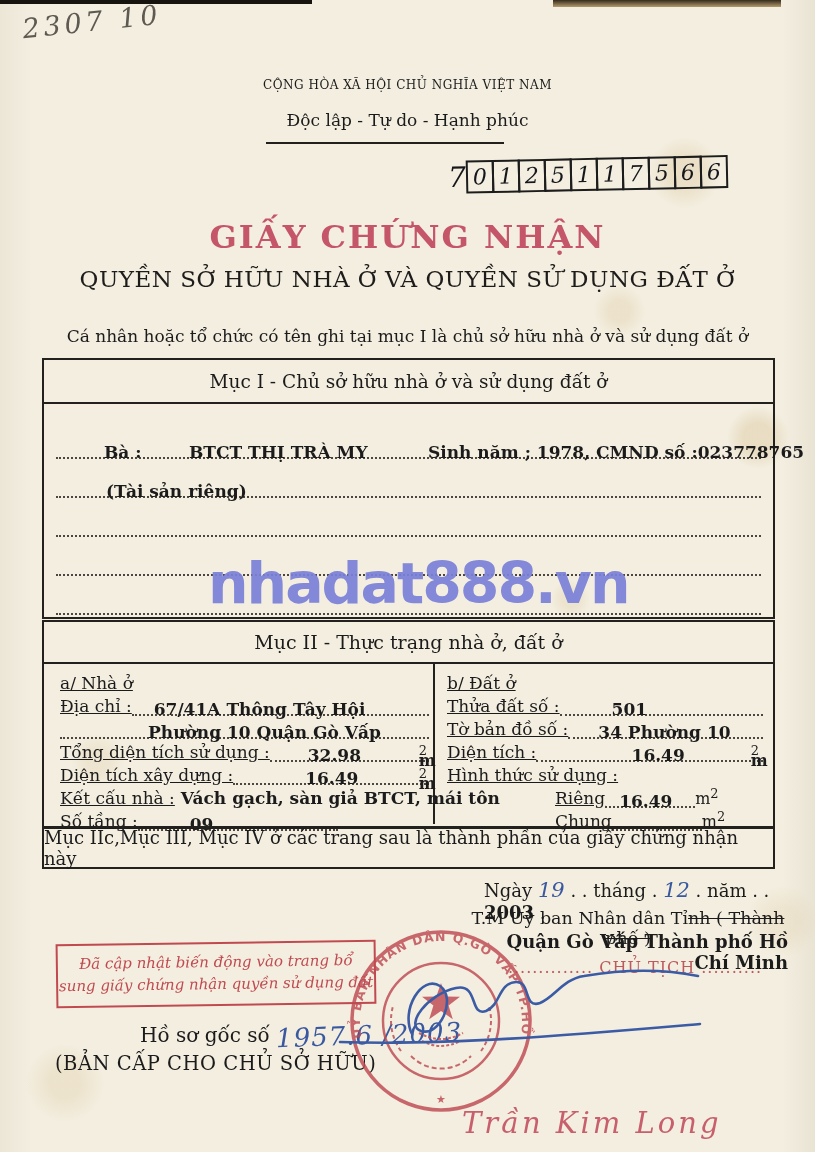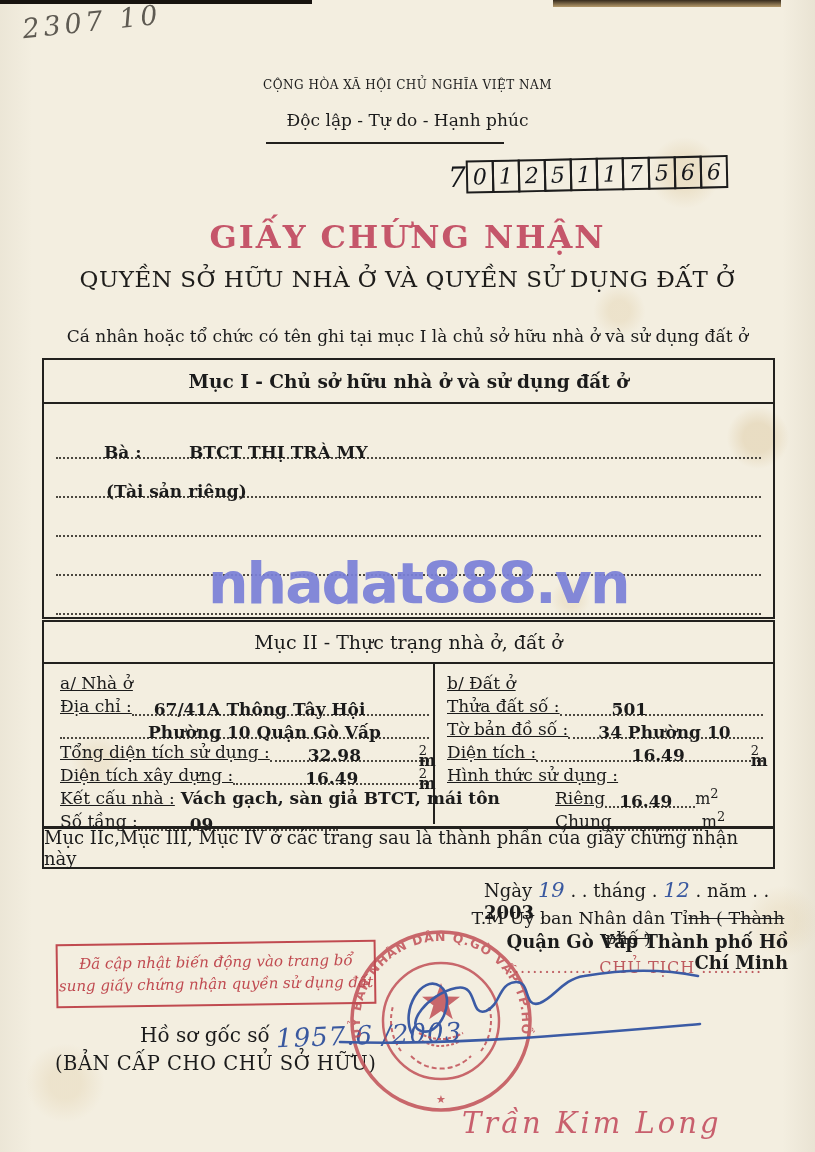--- a/index.html
+++ b/index.html
@@ -35,21 +35,21 @@
   .dbox{width:24px;height:29px;border:2px solid #1c1c1c;margin-left:-2px;display:flex;align-items:center;justify-content:center;
         font-size:22px;font-style:italic;color:#15171b;font-family:"DejaVu Serif",serif;}
   
   .title{top:218px;font-size:32px;font-weight:bold;color:#c5566a;letter-spacing:2px;font-family:"DejaVu Serif",serif;}
   .subtitle{top:266px;font-size:23px;color:#1d1c1a;letter-spacing:.5px;}
   .intro{top:326px;font-size:17px;}
   
   .tbl{left:42px;width:729px;border:2.5px solid #22211e;background:transparent;}
   .t1{top:358px;height:257px;}
   .thead{border-bottom:2px solid #22211e;text-align:center;font-size:18.5px;display:flex;align-items:center;justify-content:center;}
-  .t1 .thead{height:42px;font-weight:bold;}
+  .t1 .thead{height:42px;}
   .t1body{padding:16px 12px 0 12px;}
   .mline{height:37px;border-bottom:2px dotted #4b4740;position:relative;font-size:17px;font-weight:bold;}
   .mline span{position:absolute;bottom:-5px;white-space:nowrap;}
   .watermark{left:208px;top:550px;font-size:57px;font-weight:bold;color:#7b81d8;opacity:.93;
              font-family:"DejaVu Sans","Liberation Sans",sans-serif;letter-spacing:-2px;z-index:6;}
   .t2{top:620px;height:205px;}
   .t2 .thead{height:40px;font-size:19px;}
   .t2body{display:flex;height:160px;}
   .colA{width:369px;border-right:2px solid #22211e;padding:6px 4px 0 16px;}
   .colB{flex:1;padding:6px 10px 0 12px;}
@@ -115,20 +115,21 @@
   <div class="abs ctr title">GIẤY CHỨNG NHẬN</div>
   <div class="abs ctr subtitle">QUYỀN SỞ HỮU NHÀ Ở VÀ QUYỀN SỬ DỤNG ĐẤT Ở</div>
   <div class="abs ctr intro">Cá nhân hoặc tổ chức có tên ghi tại mục I là chủ sở hữu nhà ở và sử dụng đất ở</div>
 
   <div class="abs tbl t1">
     <div class="thead">Mục I - Chủ sở hữu nhà ở và sử dụng đất ở</div>
     <div class="t1body">
       <div class="mline">
         <span style="left:48px;">Bà :</span>
         <span style="left:133px;">BTCT THỊ TRÀ MY</span>
+        <span style="left:372px;">Sinh năm ; 1978, CMND số :023778765</span>
       </div>
       <div class="mline">
         <span style="left:50px;">(Tài sản riêng)</span>
       </div>
       <div class="mline"></div>
       <div class="mline"></div>
       <div class="mline"></div>
     </div>
   </div>
 

